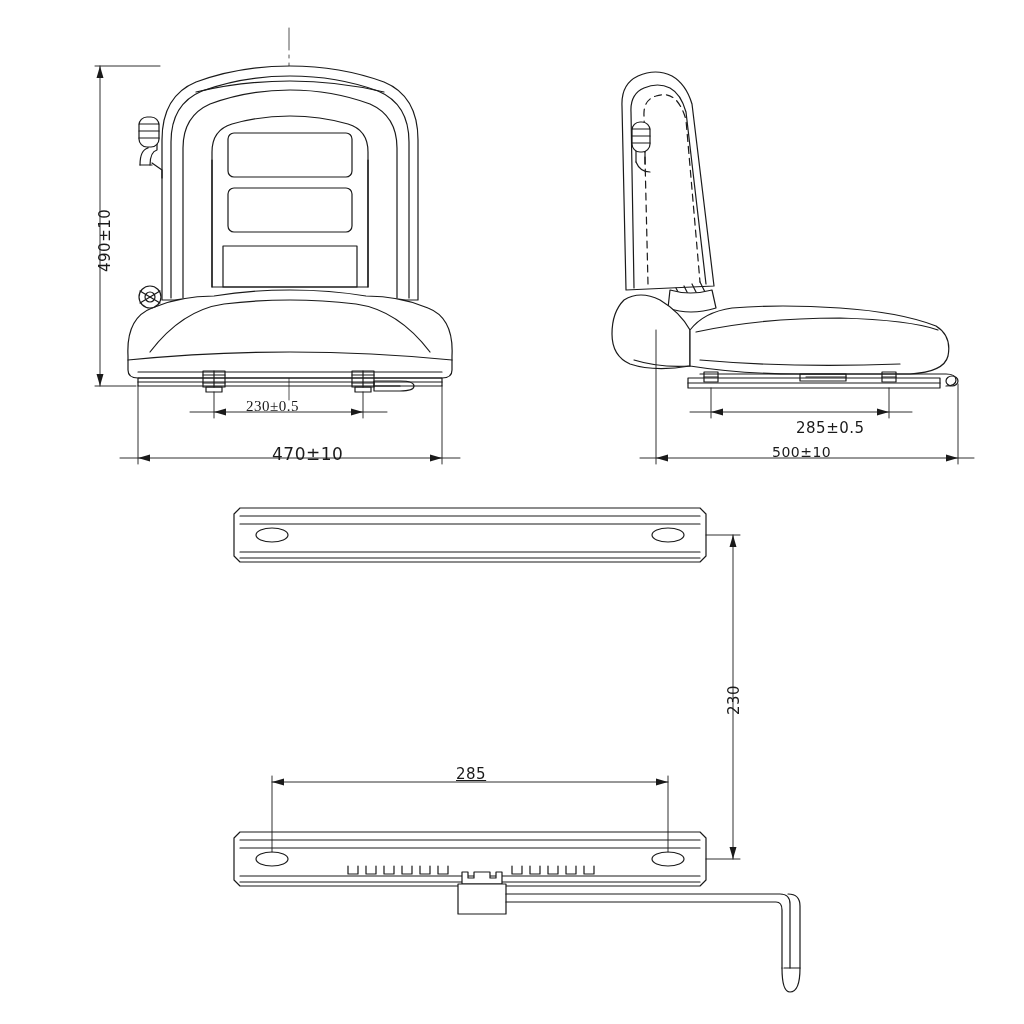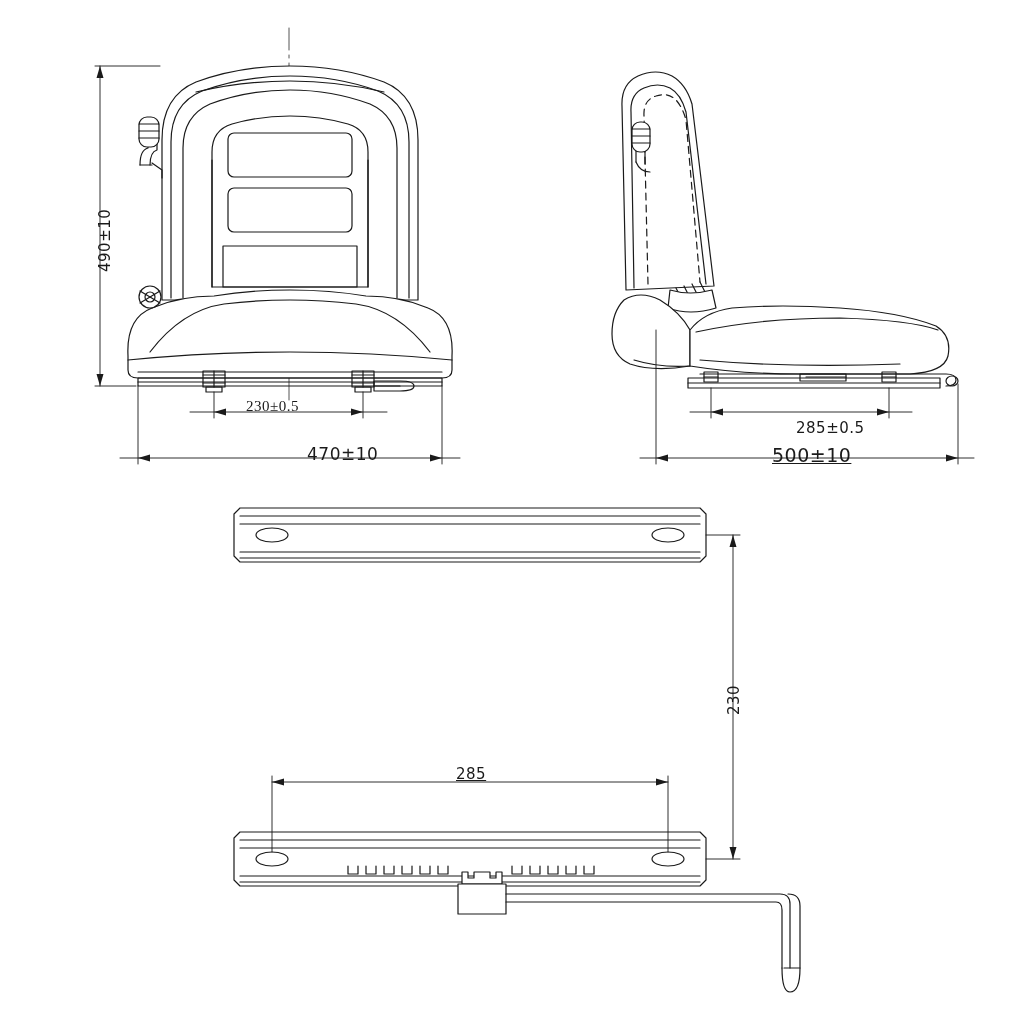--- a/index.html
+++ b/index.html
@@ -252,23 +252,23 @@
         <path d="M668 782 L656 778.5 L656 785.5 Z" fill="#1a1a1a" stroke="none"></path>
       </g>
 
     </g>
   </svg>
 
   <div class="dim-label vertical" style="left:96px; top:272px; transform: rotate(-90deg);">490±10</div>
 
   <div class="dim-label" style="left:246px; top:398px;font-family:Liberation Serif, serif;">230±0.5</div>
 
-  <div class="dim-label" style="left:272px; top:444px; font-size:17px;margin-left:35px;">470±10</div>
+  <div class="dim-label" style="left:272px; top:444px; font-size:17px;">470±10</div>
 
   <div class="dim-label" style="left:760px; top:419px;margin-left:36px;">285±0.5</div>
 
-  <div class="dim-label" style="left:772px; top:444px; font-size:19px;text-decoration:underline;">500±10</div>
+  <div class="dim-label" style="left:772px; top:444px; font-size:14px;">500±10</div>
 
   <div class="dim-label vertical" style="left:725px; top:715px; transform: rotate(-90deg);">230</div>
 
   <div class="dim-label" style="left:456px; top:765px;text-decoration:underline;">285</div>
 
 </div>
 
 </body></html>

